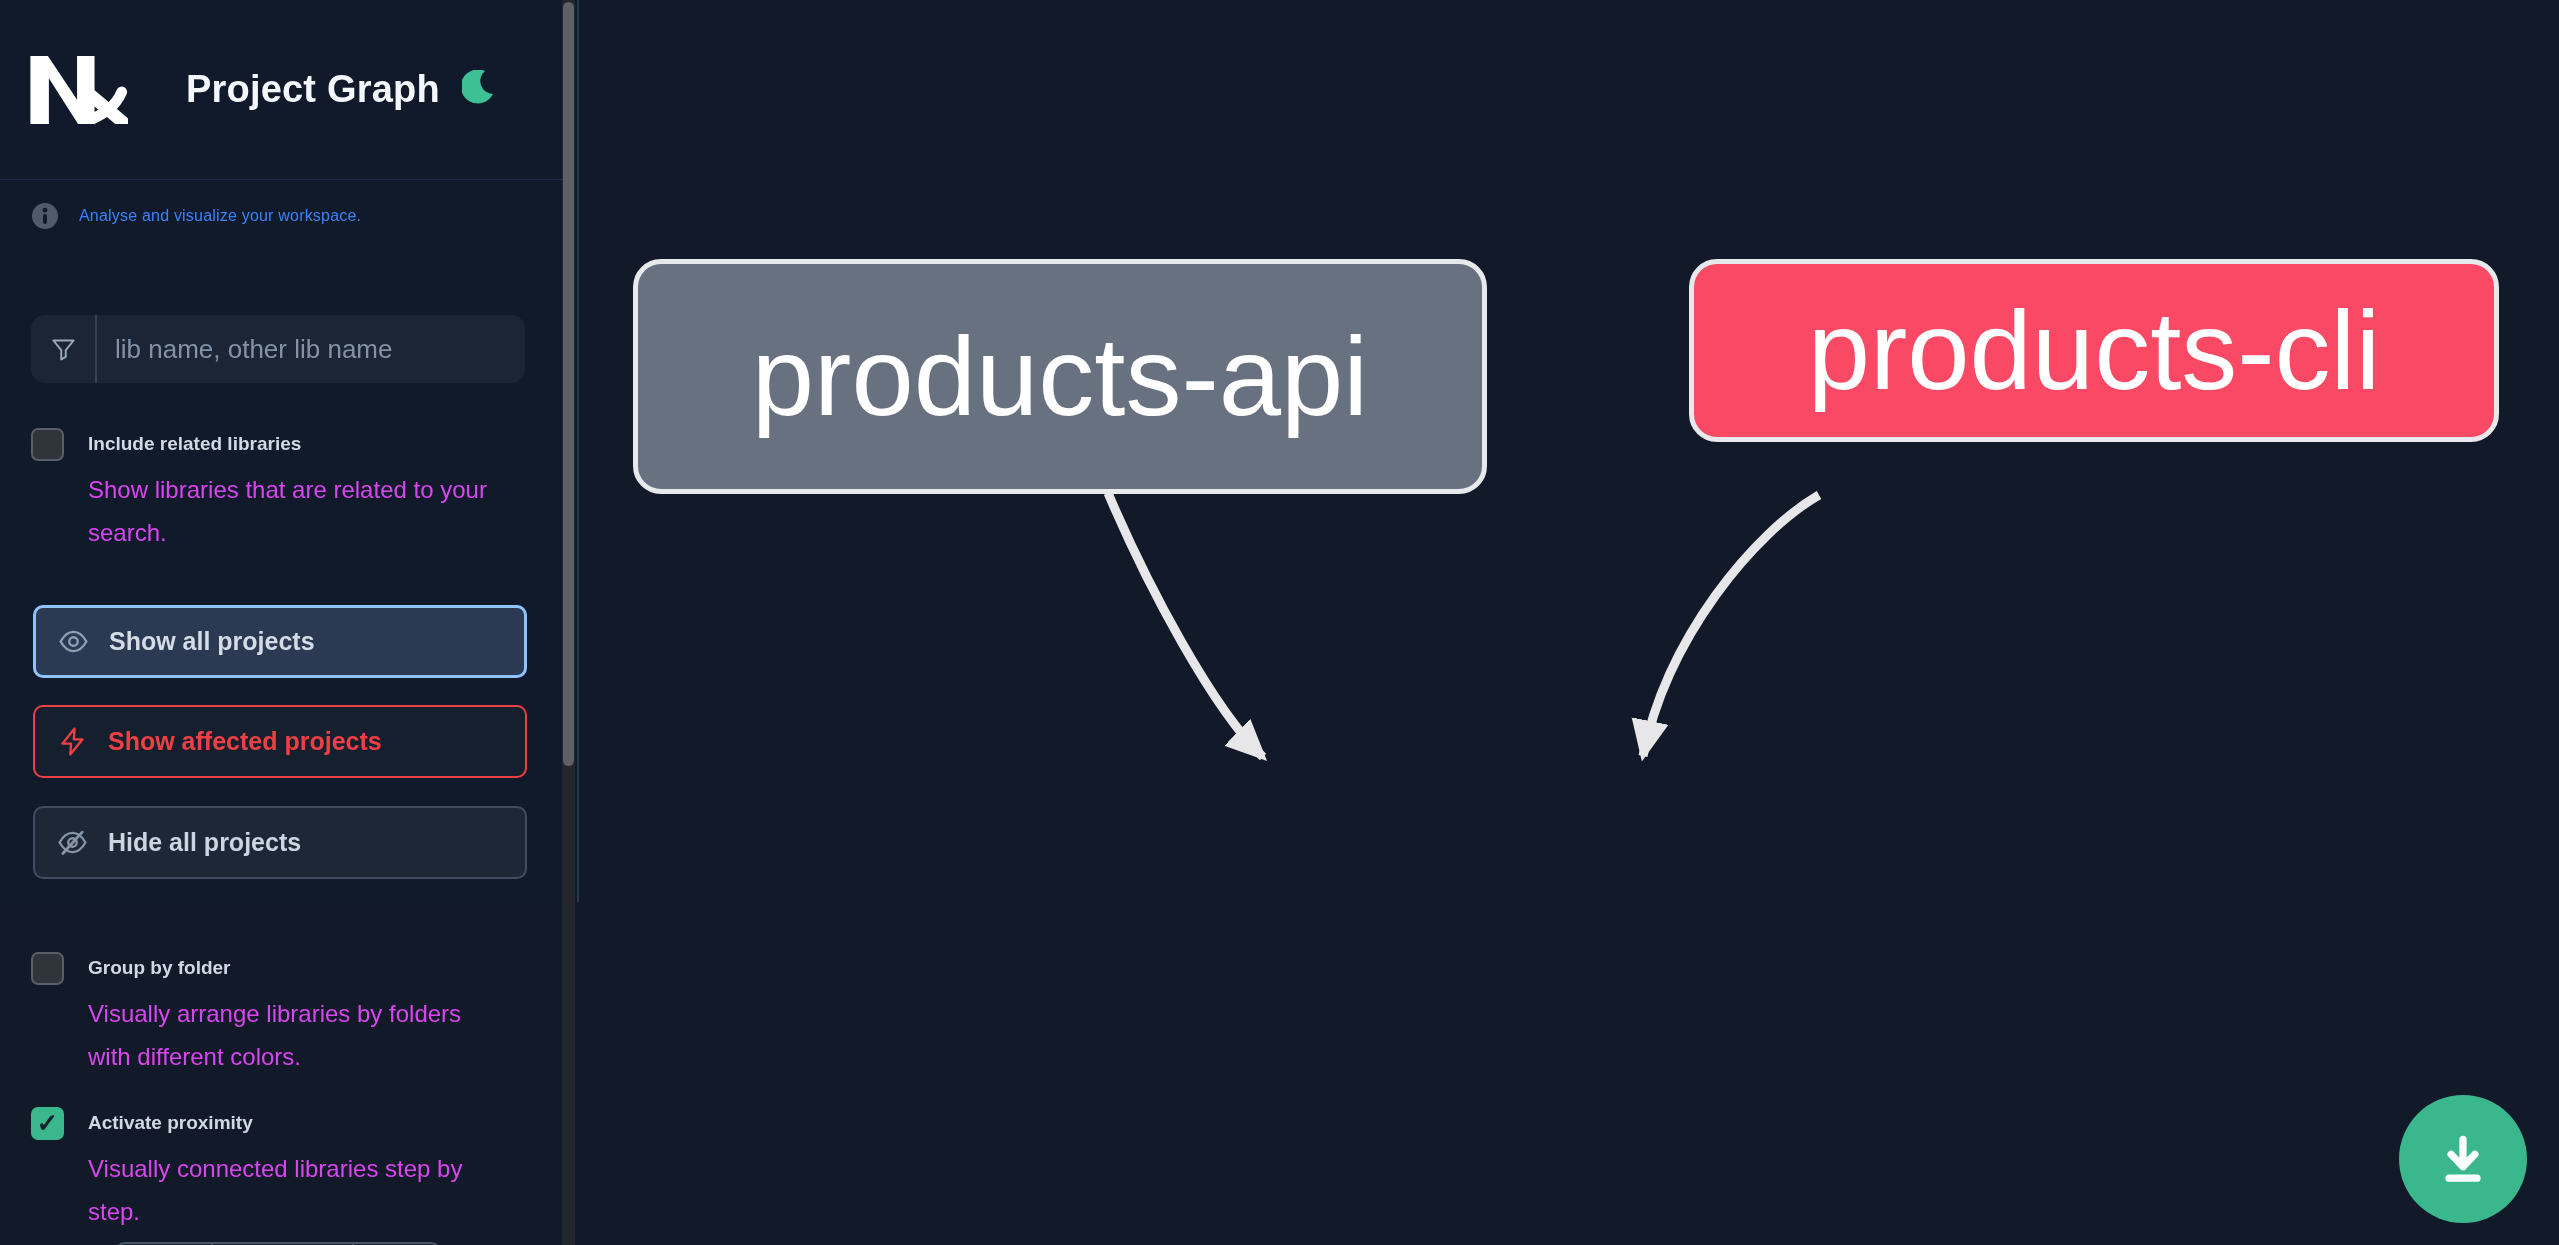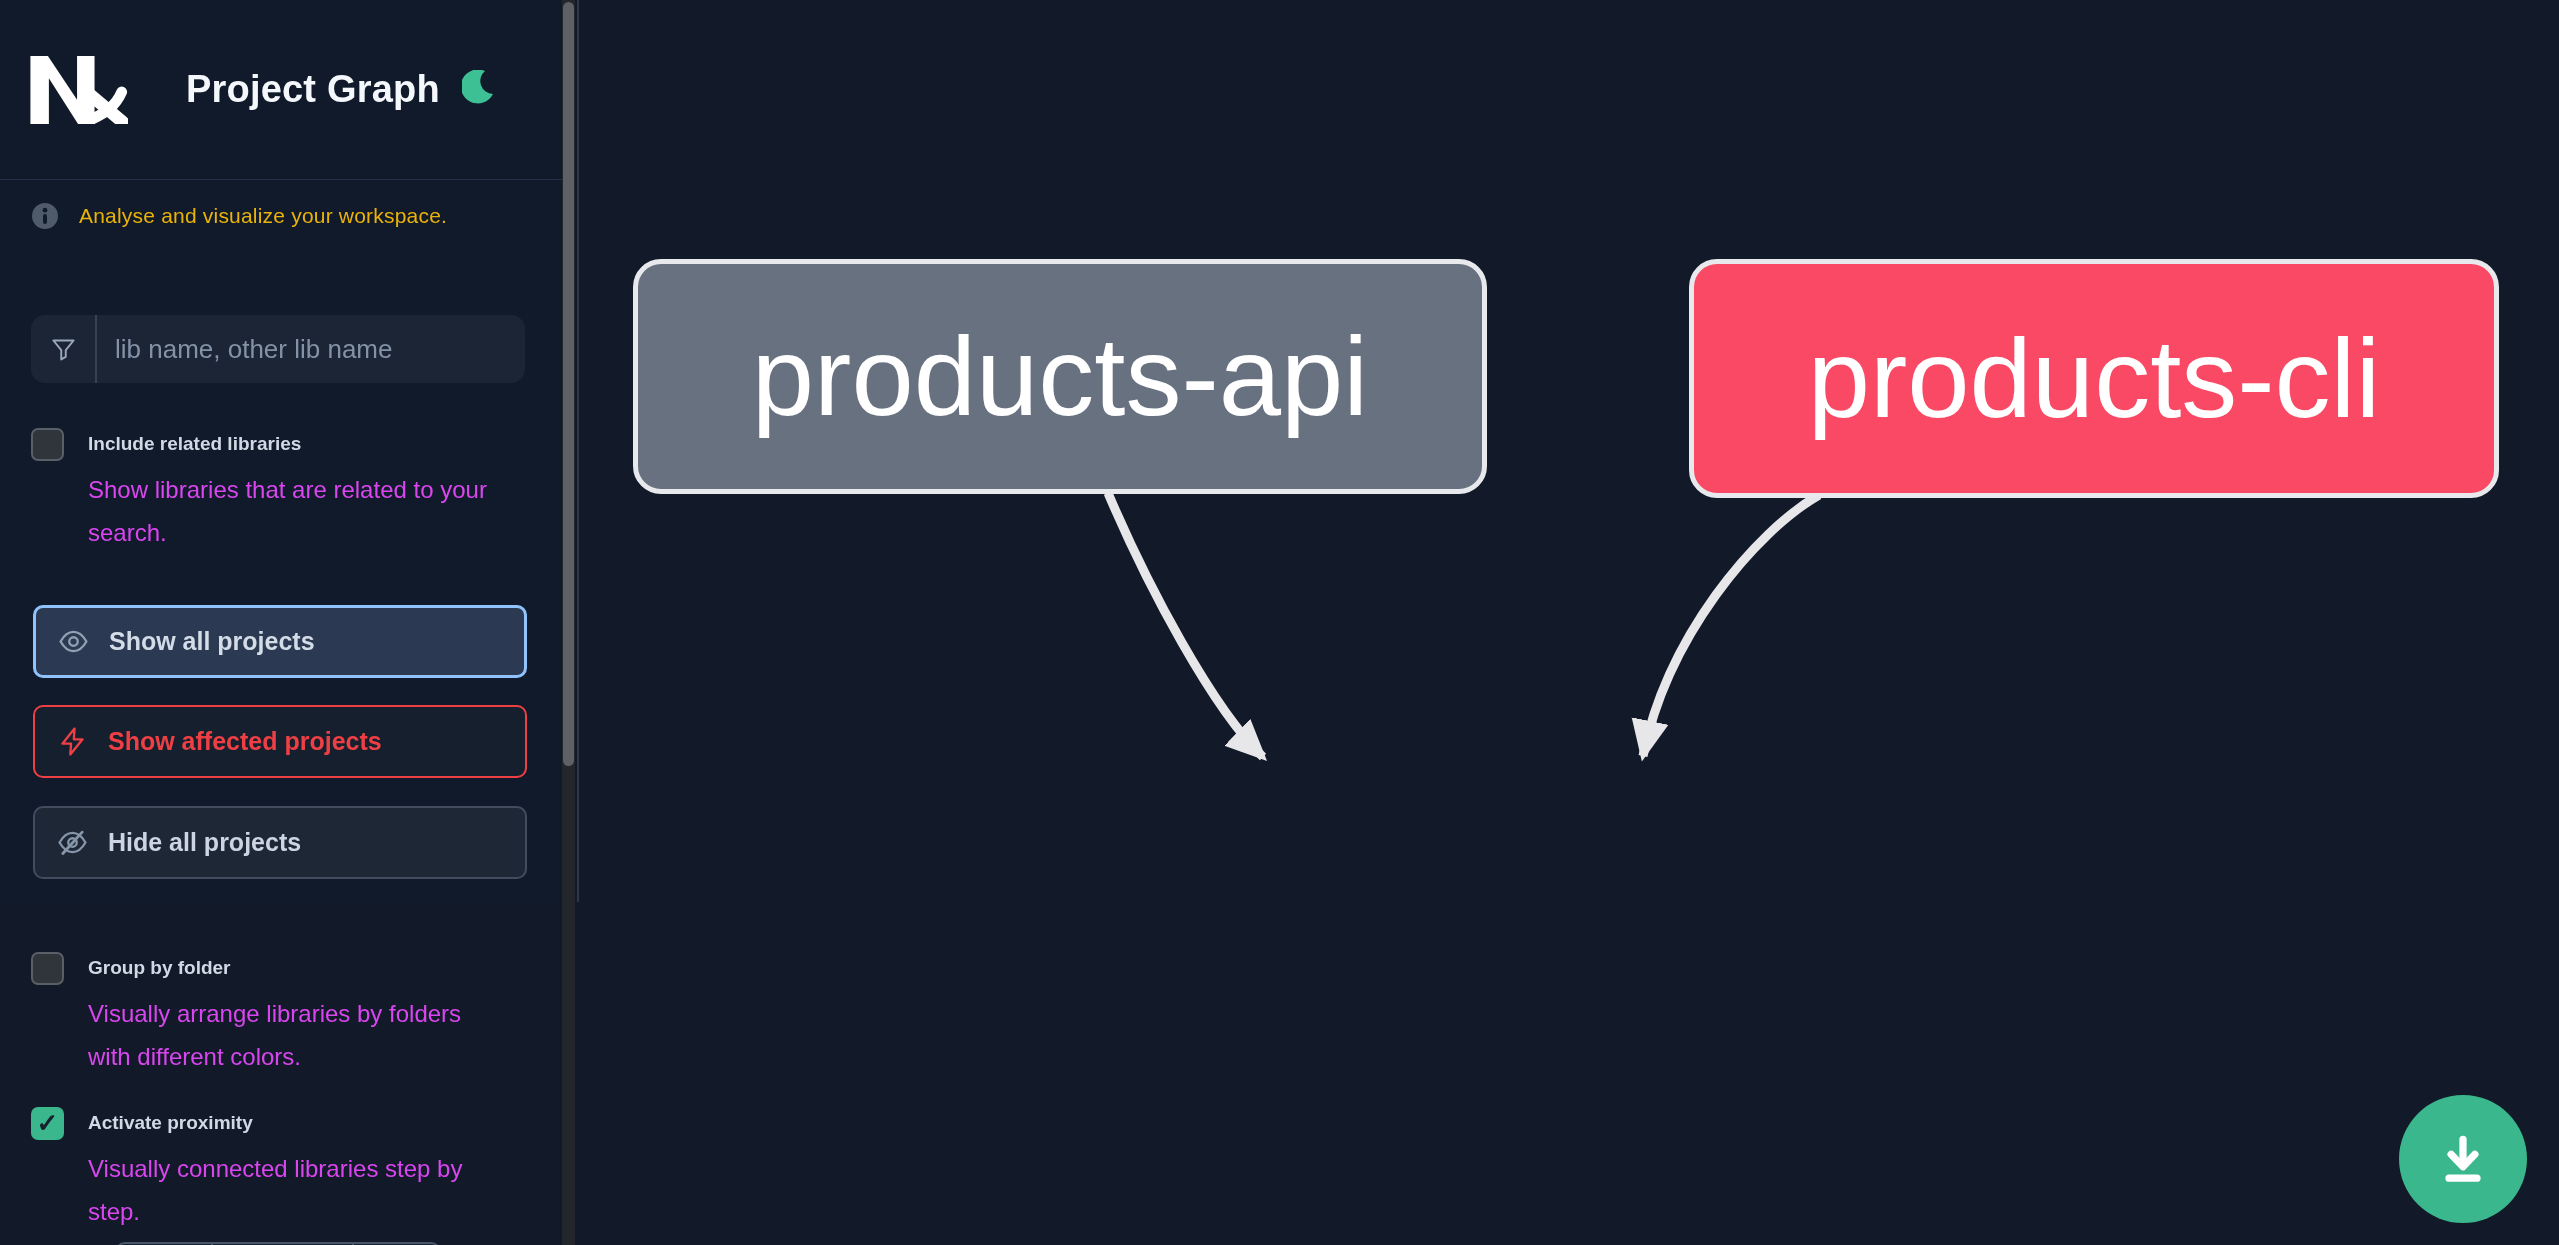--- a/index.html
+++ b/index.html
@@ -14,21 +14,21 @@
     display:flex; align-items:center; padding-left:30px;
     border-bottom:1px solid #22304a; }
   .nx-logo { width:98px; height:68px; flex:0 0 auto; }
   #app-title { font-size:38px; font-weight:700; color:#f4f7fb; margin-left:58px;
     letter-spacing:0.2px; }
   .moon-btn { margin-left:auto; margin-right:64px; width:36px; height:40px;
     background:none; border:none; cursor:pointer; }
 
   .tagline { position:absolute; left:31px; top:202px; display:flex;
     align-items:center; gap:20px; }
-  .tagline span { font-size:21px; color:#eab308; letter-spacing:0.2px; }
+  .tagline span { font-size:16px; color:#3b82f6; letter-spacing:0.2px; }
 
   .searchbox { position:absolute; left:31px; top:315px; width:494px; height:68px;
     background:#1b2535; border-radius:14px; display:flex; align-items:stretch;
     overflow:hidden; }
   .search-iconcell { width:66px; display:flex; align-items:center;
     justify-content:center; border-right:2px solid #364152; }
   .searchbox input { flex:1; background:transparent; border:none; outline:none;
     padding:0 18px; font-size:26px; color:#dfe7f1;
     font-family:"Liberation Sans", sans-serif; }
   .searchbox input::placeholder { color:#8392a7; }
@@ -74,21 +74,21 @@
   
   #canvas { position:absolute; left:579px; top:12px; width:1980px; height:1245px;
     background:#121a29; }
   #edges { position:absolute; left:0; top:0; }
   .node { position:absolute; display:flex; align-items:center;
     justify-content:center; background:var(--node_gray,#68717f);
     border:5px solid var(--node_border,#e8e9ec); border-radius:28px;
     color:#ffffff; font-size:112px; cursor:pointer; white-space:nowrap; }
   .node.affected { background:var(--affected_pink,#fa4964); }
   #node-products-api { left:54px; top:247px; width:854px; height:235px; }
-  #node-products-cli { left:1110px; top:247px; width:810px; height:239px; }
+  #node-products-cli { left:1110px; top:247px; width:810px; height:183px; }
   #node-products-data-client { left:343px; top:767px; width:1312px; height:238px; }
 
   .fab { position:absolute; left:1820px; top:1083px; width:128px; height:128px;
     border-radius:50%; background:var(--accent_green,#38b78d); border:none;
     display:flex; align-items:center; justify-content:center; cursor:pointer; }
 </style>
 </head>
 <body>
 
 <div id="app">

